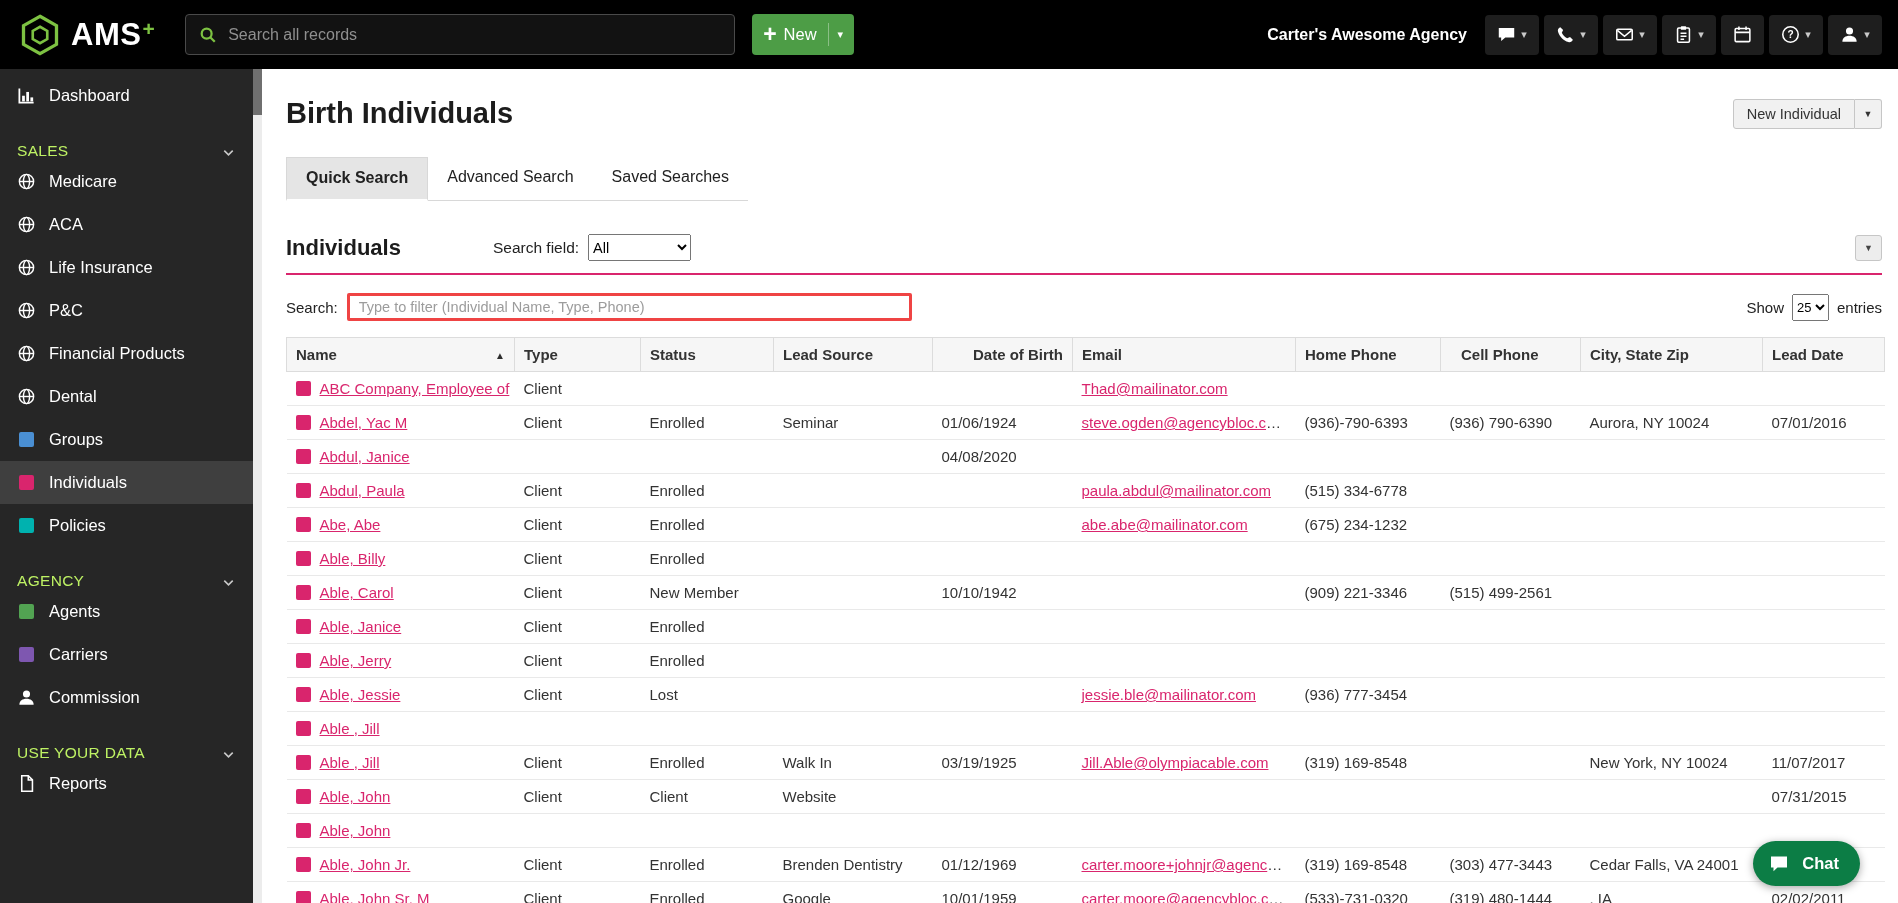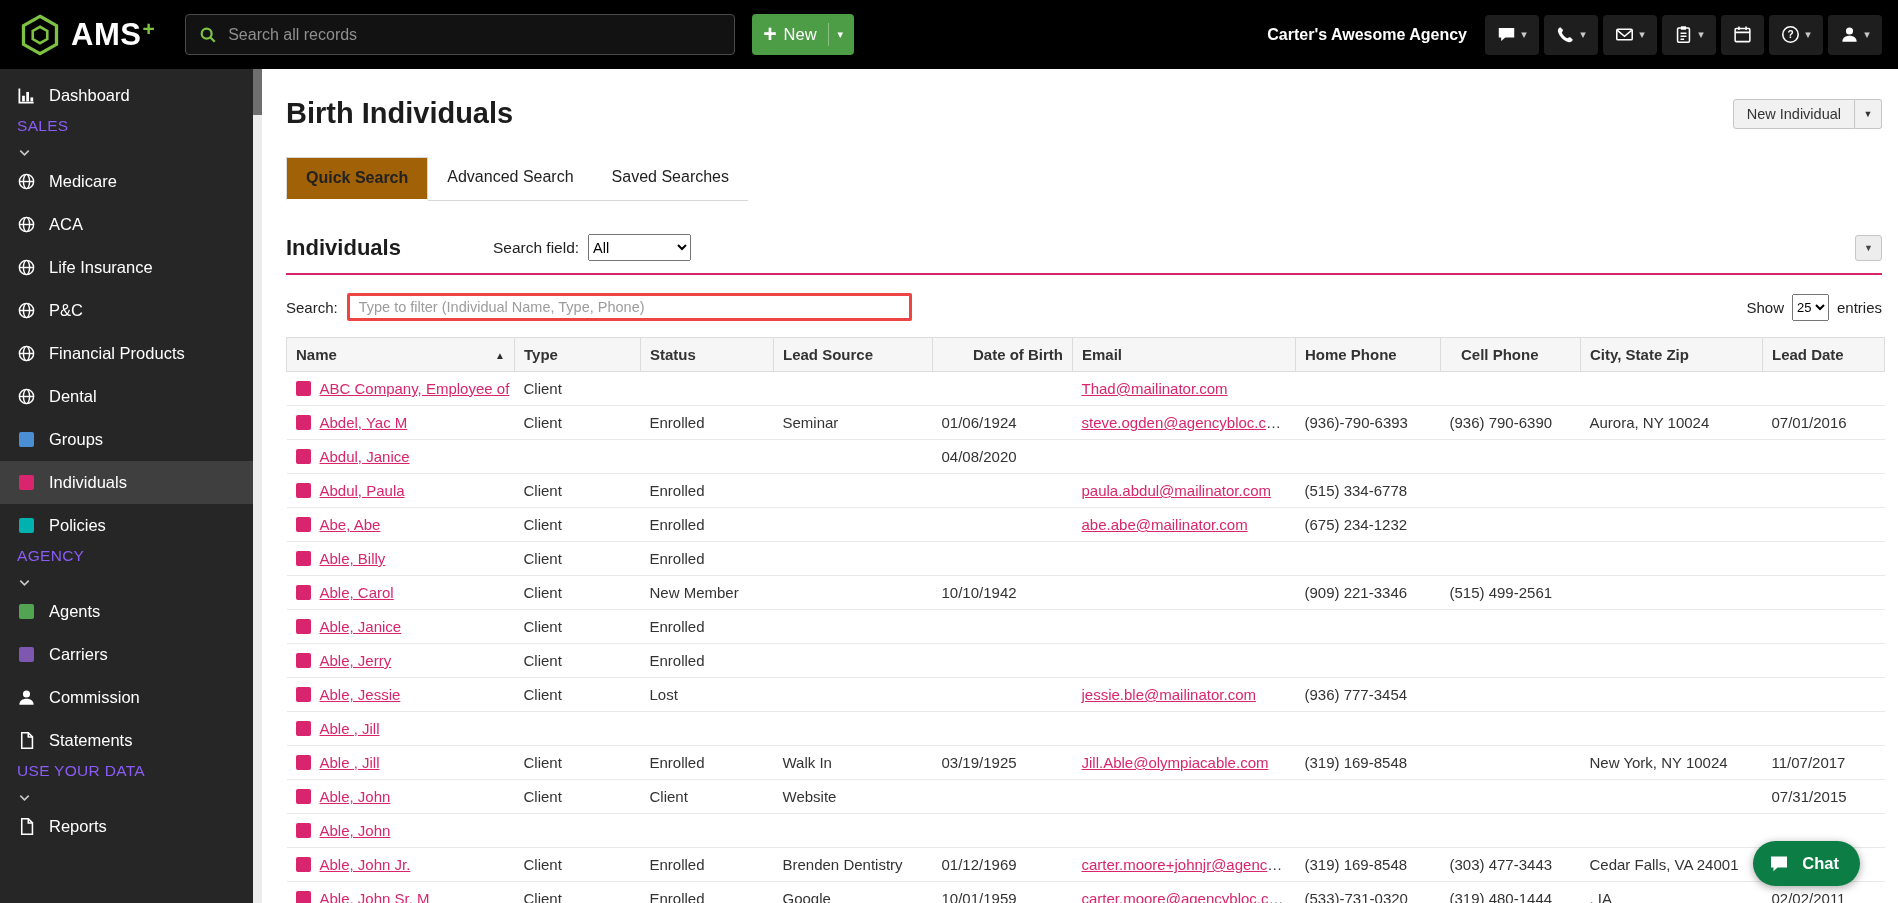--- a/index.html
+++ b/index.html
@@ -36,22 +36,22 @@
   .tb-ic svg{width:19px;height:19px;display:block;}
   .tb-caret{font-size:11px;color:#c9c9c9;}
 
   
   .layout{display:flex;height:834px;}
   .sidebar{width:253px;background:#262626;overflow:hidden;padding-top:5px;flex:none;}
   #sidebar-list{list-style:none;}
   .sb-item{height:43px;display:flex;align-items:center;gap:13px;padding:0 17px;
     color:#fff;font-size:16.5px;cursor:pointer;white-space:nowrap;}
   .sb-item.active{background:#3f3f3f;}
-  .sb-section{height:43px;display:flex;align-items:flex-start;justify-content:space-between;
-    padding:0 17px;color:#8b5cf6;font-size:15.5px;cursor:pointer;letter-spacing:.3px;white-space:nowrap;flex-direction:column;}
+  .sb-section{height:43px;display:flex;align-items:flex-end;justify-content:space-between;
+    padding:0 17px;color:#bef264;font-size:15.5px;cursor:pointer;letter-spacing:.3px;white-space:nowrap;}
   .sb-ic{color:#fff;}
   .sb-ic svg{width:19px;height:19px;display:block;}
   .sb-sq{width:15px;height:15px;border-radius:2px;display:inline-block;margin:0 2px;flex:none;}
   .sb-chev{color:#c9c9c9;}
   .sb-chev svg{width:15px;height:15px;display:block;}
   .sidebar-scroll{width:9px;background:#ececec;position:relative;flex:none;}
   .scroll-thumb{position:absolute;top:0;left:0;width:100%;height:46px;background:#6f6f6f;cursor:pointer;}
 
   
   main{flex:1;padding:0 16px 0 24px;overflow:hidden;background:#fff;}
@@ -59,21 +59,21 @@
   h1{font-size:29px;font-weight:bold;color:#1c1c1c;}
   .split-btn{display:flex;}
   .split-main{background:#f1f1f1;border:1px solid #c6c6c6;border-radius:3px 0 0 3px;
     font-size:14.5px;color:#333;padding:6px 13px;cursor:pointer;}
   .split-caret{background:#f1f1f1;border:1px solid #c6c6c6;border-left:none;
     border-radius:0 3px 3px 0;width:27px;font-size:9px;color:#333;cursor:pointer;}
   .tabs-wrap{margin-top:27px;}
   .tabs{display:inline-flex;border-bottom:1px solid #d8d8d8;}
   .tab{padding:11px 19px 12px;font-size:16px;color:#222;cursor:pointer;}
   .tab.active{font-weight:bold;border:1px solid #d8d8d8;border-bottom:2px solid #fff;
-    margin-bottom:-1px;background:#a16207;}
+    margin-bottom:-1px;background:#e5e5e5;}
   .section-row{margin-top:33px;display:flex;align-items:center;}
   h2{font-size:22px;font-weight:bold;color:#1c1c1c;}
   .sf-label{margin-left:92px;font-size:15.5px;color:#222;}
   .sf-select{margin-left:9px;font-size:14.5px;height:27px;width:103px;}
   .mini-btn{margin-left:auto;width:27px;height:26px;background:#ededed;border:1px solid #c6c6c6;
     border-radius:3px;font-size:9px;color:#444;cursor:pointer;}
   .pink-rule{margin-top:12px;border:none;border-top:2px solid #d9256d;}
   .filter-row{margin-top:18px;display:flex;align-items:center;font-size:15px;color:#222;}
   .filter-label{margin-right:9px;}
   .filter-input{width:565px;height:28px;border:3px solid #ef4444;border-radius:2px;
@@ -311,29 +311,20 @@
         </li>
         <li class="sb-item">
           <span class="sb-ic">
             <svg viewBox="0 0 16 16" fill="currentColor">
               <circle cx="8" cy="5" r="3"></circle>
               <path d="M2 14 c0-3.3 2.7-5 6-5 s6 1.7 6 5 z"></path>
             </svg>
           </span>
           <span class="sb-label">Commission</span>
         </li>
-        <li class="sb-item">
-          <span class="sb-ic">
-            <svg viewBox="0 0 16 16" fill="none" stroke="currentColor" stroke-width="1.3">
-              <path d="M4 1.5 h5.5 L13 5 v9.5 H4 z"></path>
-              <path d="M9.5 1.5 V5 H13"></path>
-            </svg>
-          </span>
-          <span class="sb-label">Statements</span>
-        </li>
         <li class="sb-section">
           <span class="sb-label">USE YOUR DATA</span>
           <span class="sb-chev">
             <svg viewBox="0 0 16 16" fill="none" stroke="currentColor" stroke-width="1.7">
               <path d="M3.5 6 L8 10.5 L12.5 6"></path>
             </svg>
           </span>
         </li>
         <li class="sb-item">
           <span class="sb-ic">

